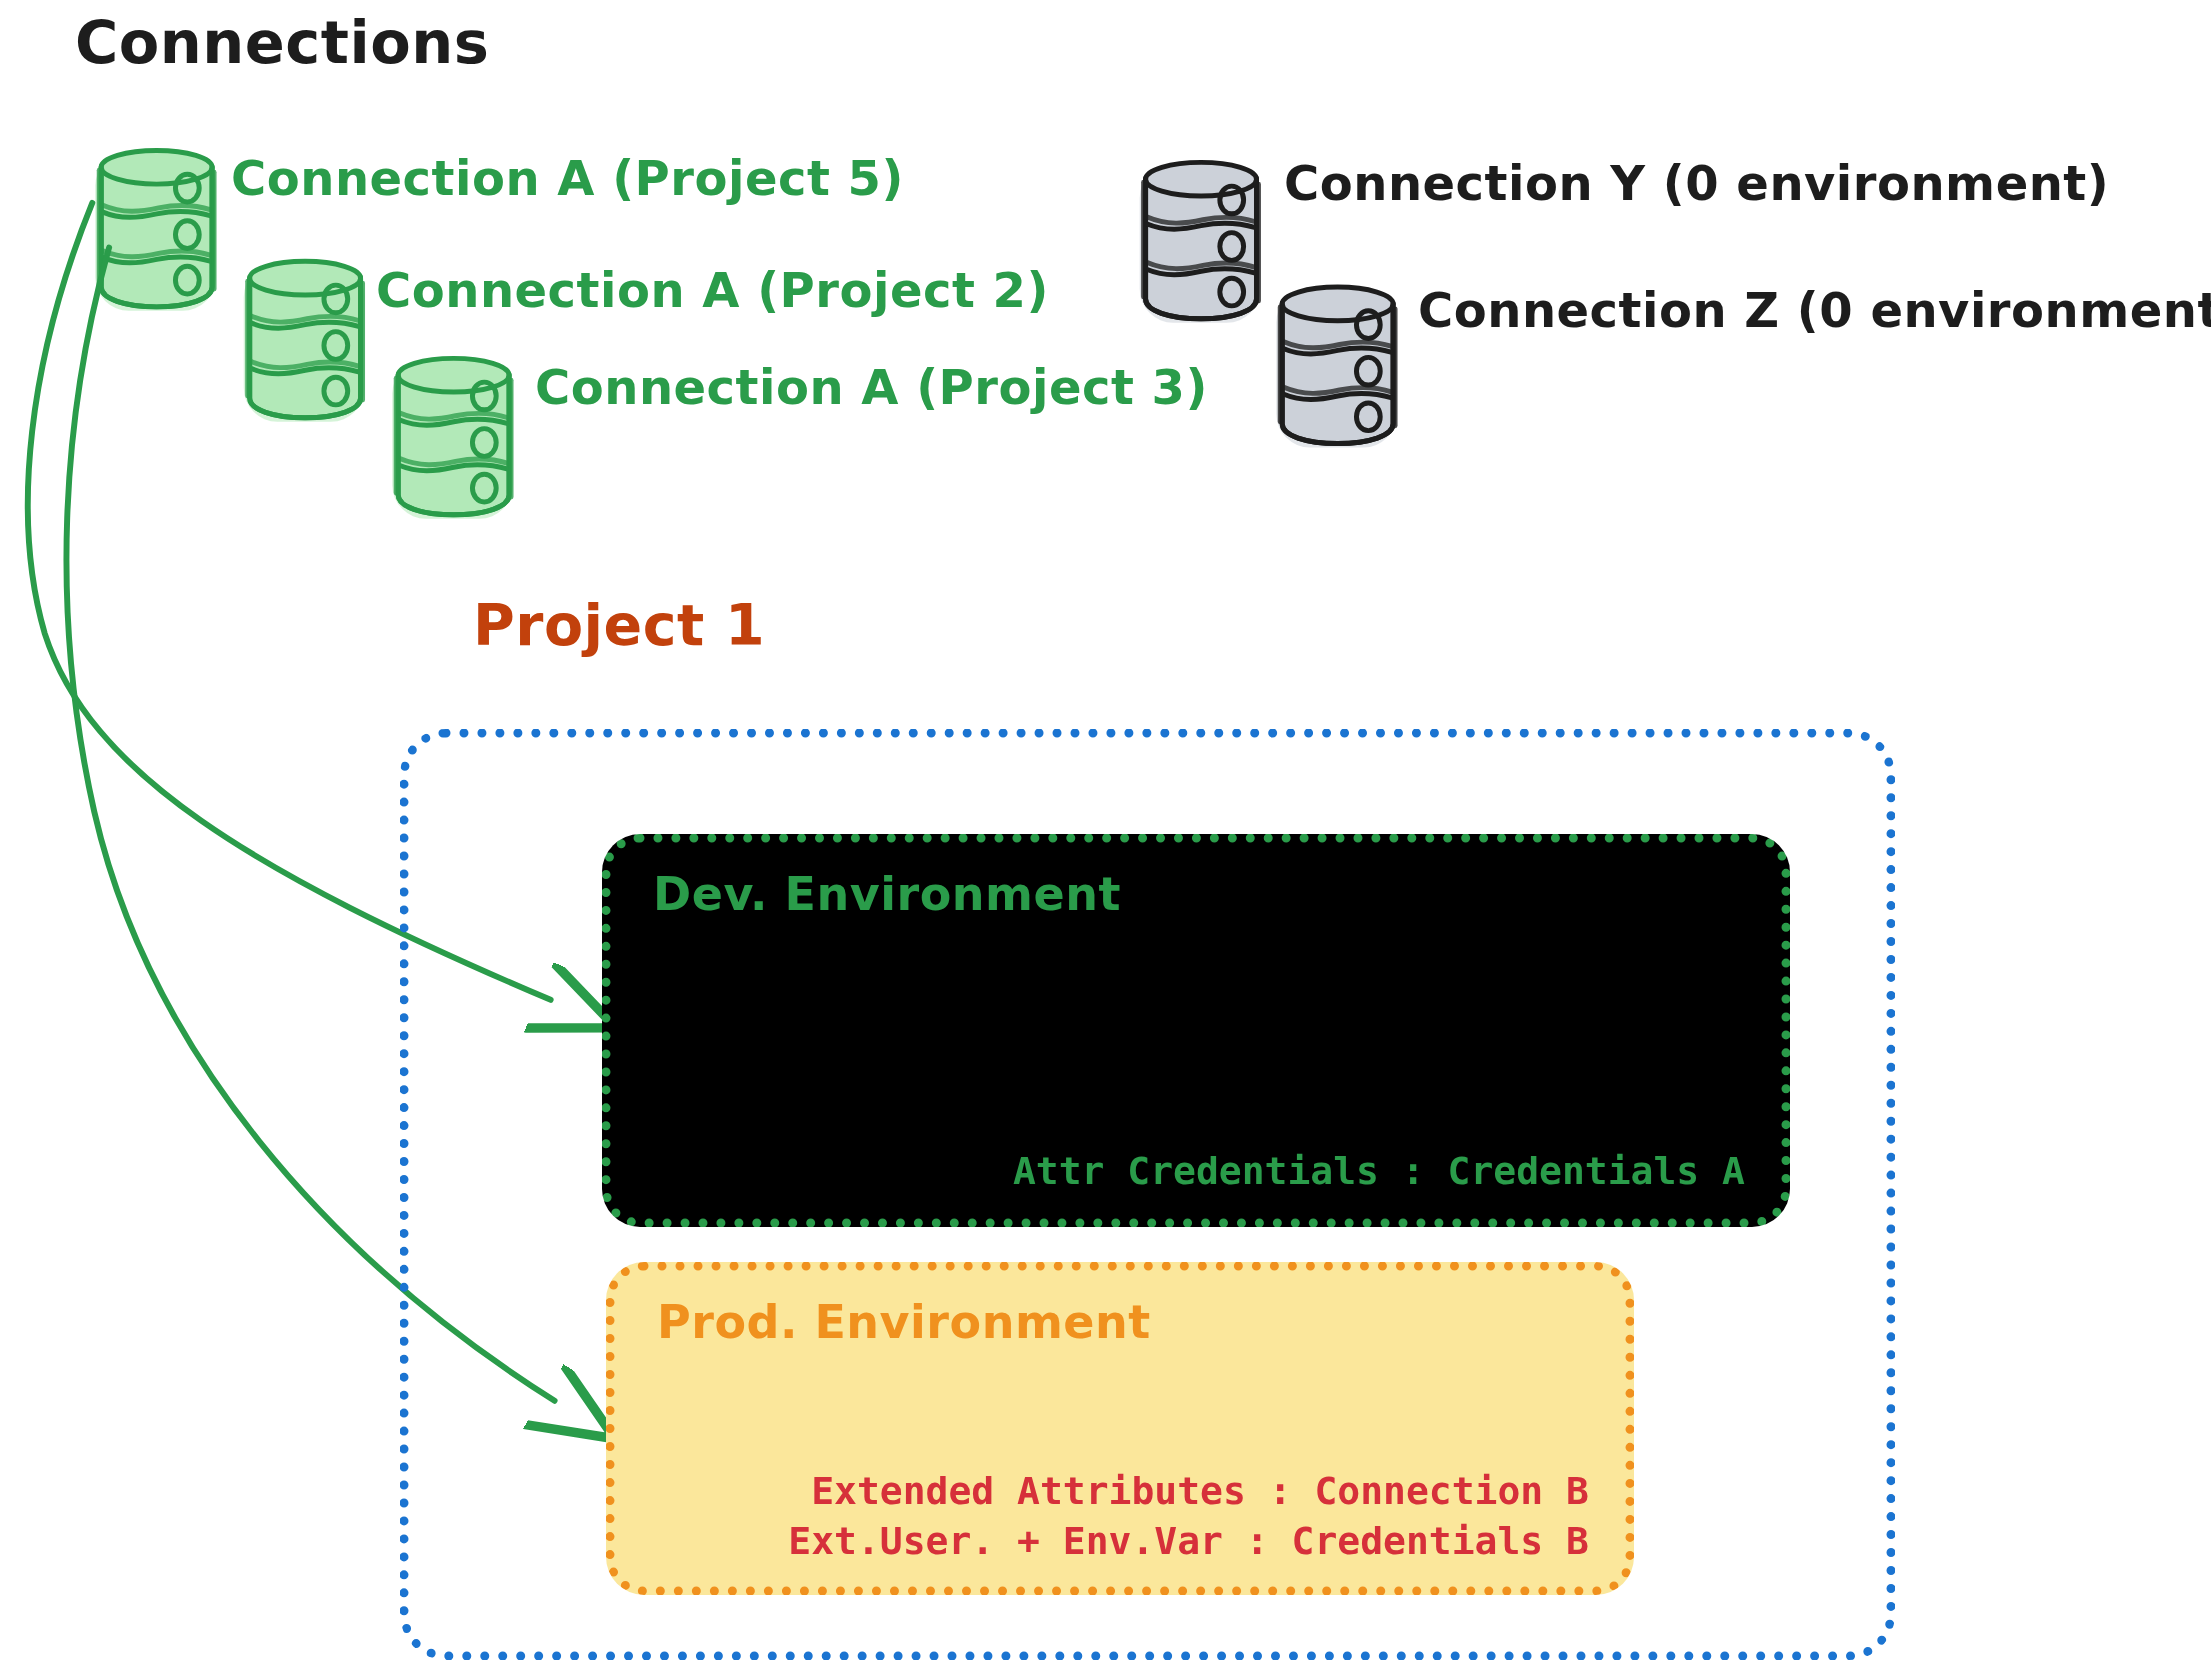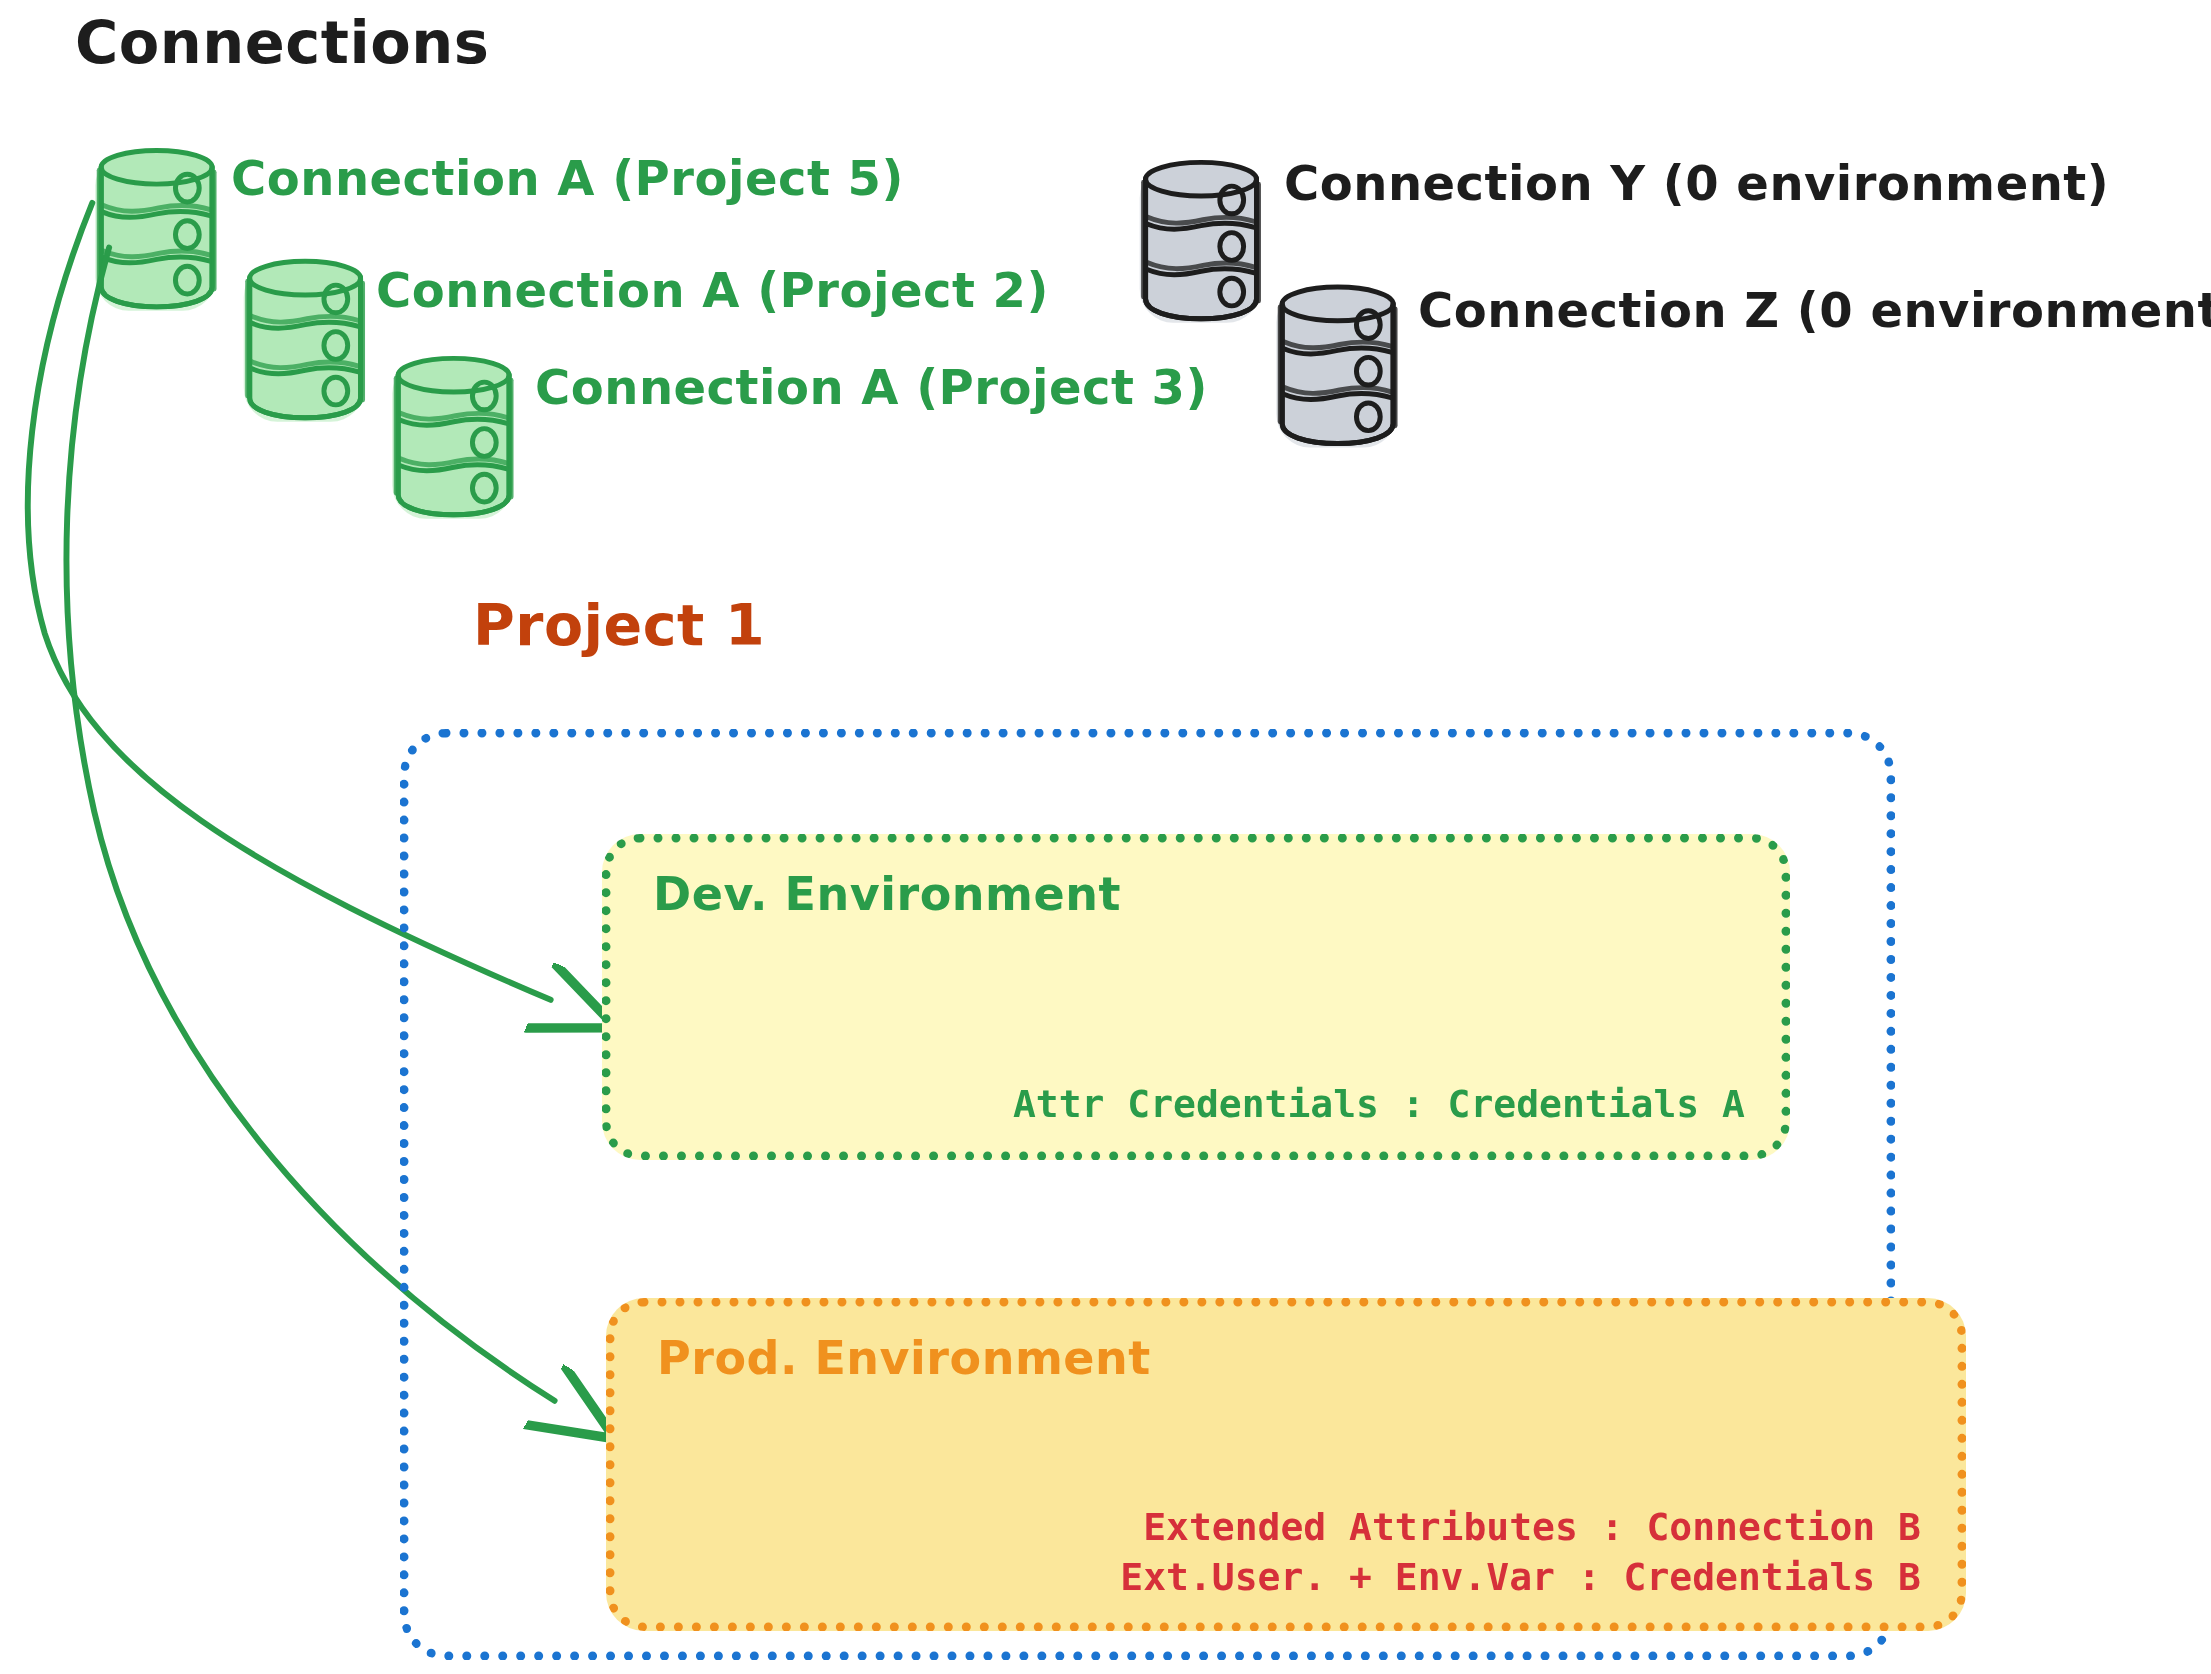--- a/index.html
+++ b/index.html
@@ -69,28 +69,28 @@
 
   
   .env-box {
     box-sizing: border-box;
     border-radius: 38px;
   }
   #dev-box {
     left: 602px;
     top: 834px;
     width: 1188px;
-    height: 326px;
-    background: #fef9c3;
+    height: 393px;
+    background: #000000;
     border: 9px dotted #2a9c4a;
   }
   #prod-box {
     left: 606px;
-    top: 1298px;
-    width: 1360px;
+    top: 1262px;
+    width: 1028px;
     height: 333px;
     background: #fbe79b;
     border: 9px dotted #f0911e;
   }
   .env-title {
     position: absolute;
     left: 42px;
     top: 24px;
     font-size: 46px;
   }

